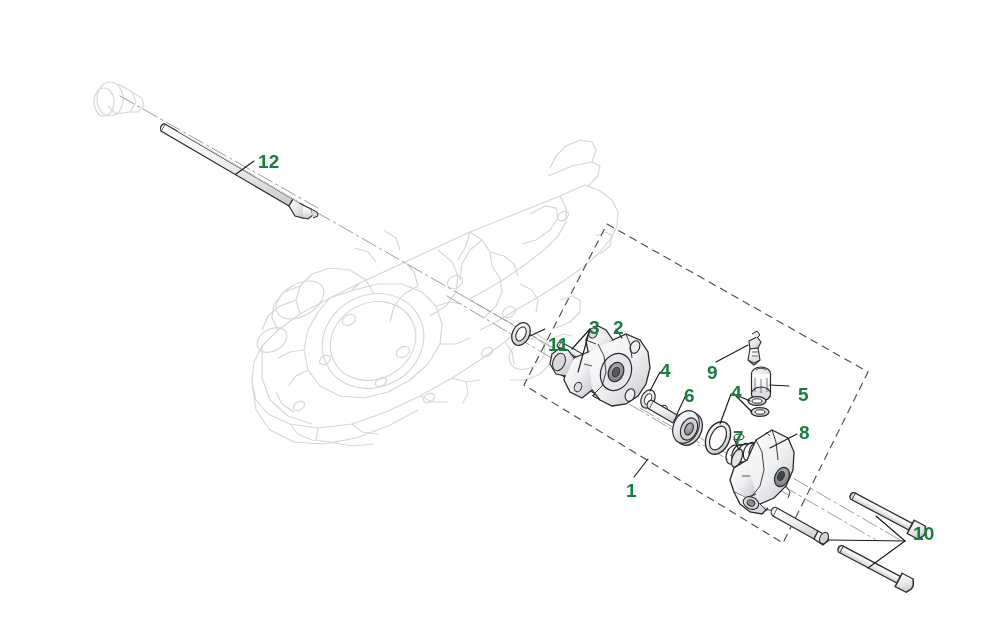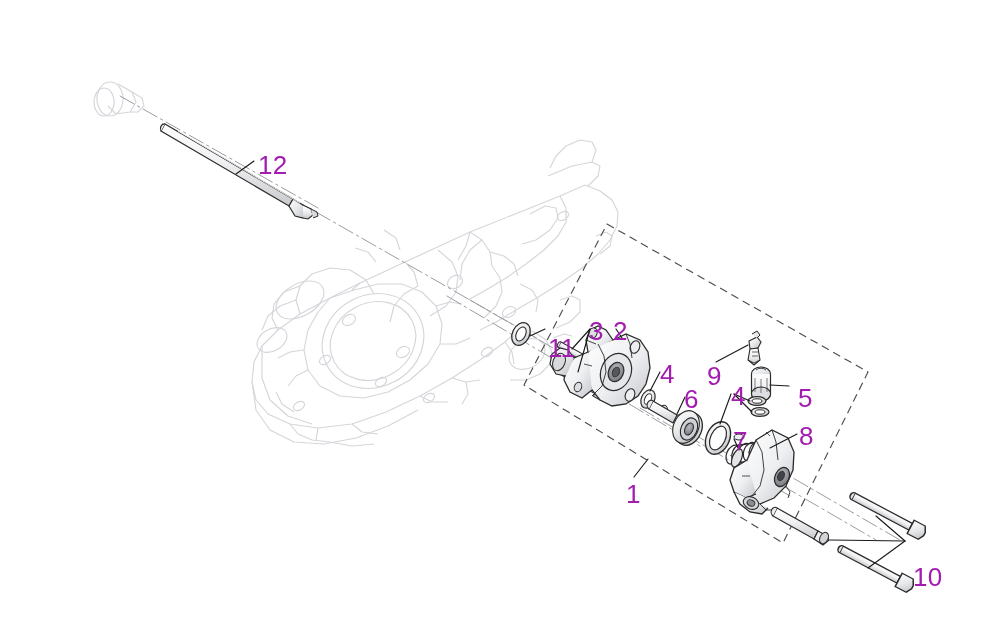--- a/index.html
+++ b/index.html
@@ -1,21 +1,21 @@
 <!DOCTYPE html>
 <html><head>
 <meta charset="utf-8">
 <style>
   html,body{margin:0;padding:0;background:#ffffff;}
   body{width:1000px;height:630px;overflow:hidden;
        font-family:"Liberation Sans","DejaVu Sans",sans-serif;}
   #stage{position:relative;width:1000px;height:630px;background:#fff;}
   #art{position:absolute;inset:0;}
   .lbl{position:absolute;font-family:"Liberation Sans","DejaVu Sans",sans-serif;
-       font-size:26px;font-weight:400;color:#a21caf;line-height:1;
+       font-size:19px;font-weight:700;color:#15803d;line-height:1;
        letter-spacing:.2px;white-space:nowrap;}
 </style>
 </head>
 <body>
 
 <div id="stage">
 
   <svg id="art" viewBox="0 0 1000 630" xmlns="http://www.w3.org/2000/svg">
     <defs>
       <linearGradient id="steel" x1="0" y1="0" x2="0" y2="1">
@@ -312,17 +312,17 @@
   <div class="lbl" style="left:626px;top:481px;">1</div>
   <div class="lbl" style="left:613px;top:318px;">2</div>
   <div class="lbl" style="left:589px;top:318px;">3</div>
   <div class="lbl" style="left:660px;top:361px;">4</div>
   <div class="lbl" style="left:731px;top:383px;">4</div>
   <div class="lbl" style="left:798px;top:385px;">5</div>
   <div class="lbl" style="left:684px;top:386px;">6</div>
   <div class="lbl" style="left:733px;top:428px;">7</div>
   <div class="lbl" style="left:799px;top:423px;">8</div>
   <div class="lbl" style="left:707px;top:363px;">9</div>
-  <div class="lbl" style="left:913px;top:564px;">10</div>
+  <div class="lbl" style="left:913px;top:524px;">10</div>
   <div class="lbl" style="left:548px;top:335px;">11</div>
   <div class="lbl" style="left:258px;top:152px;">12</div>
 
 </div>
 
 </body></html>

